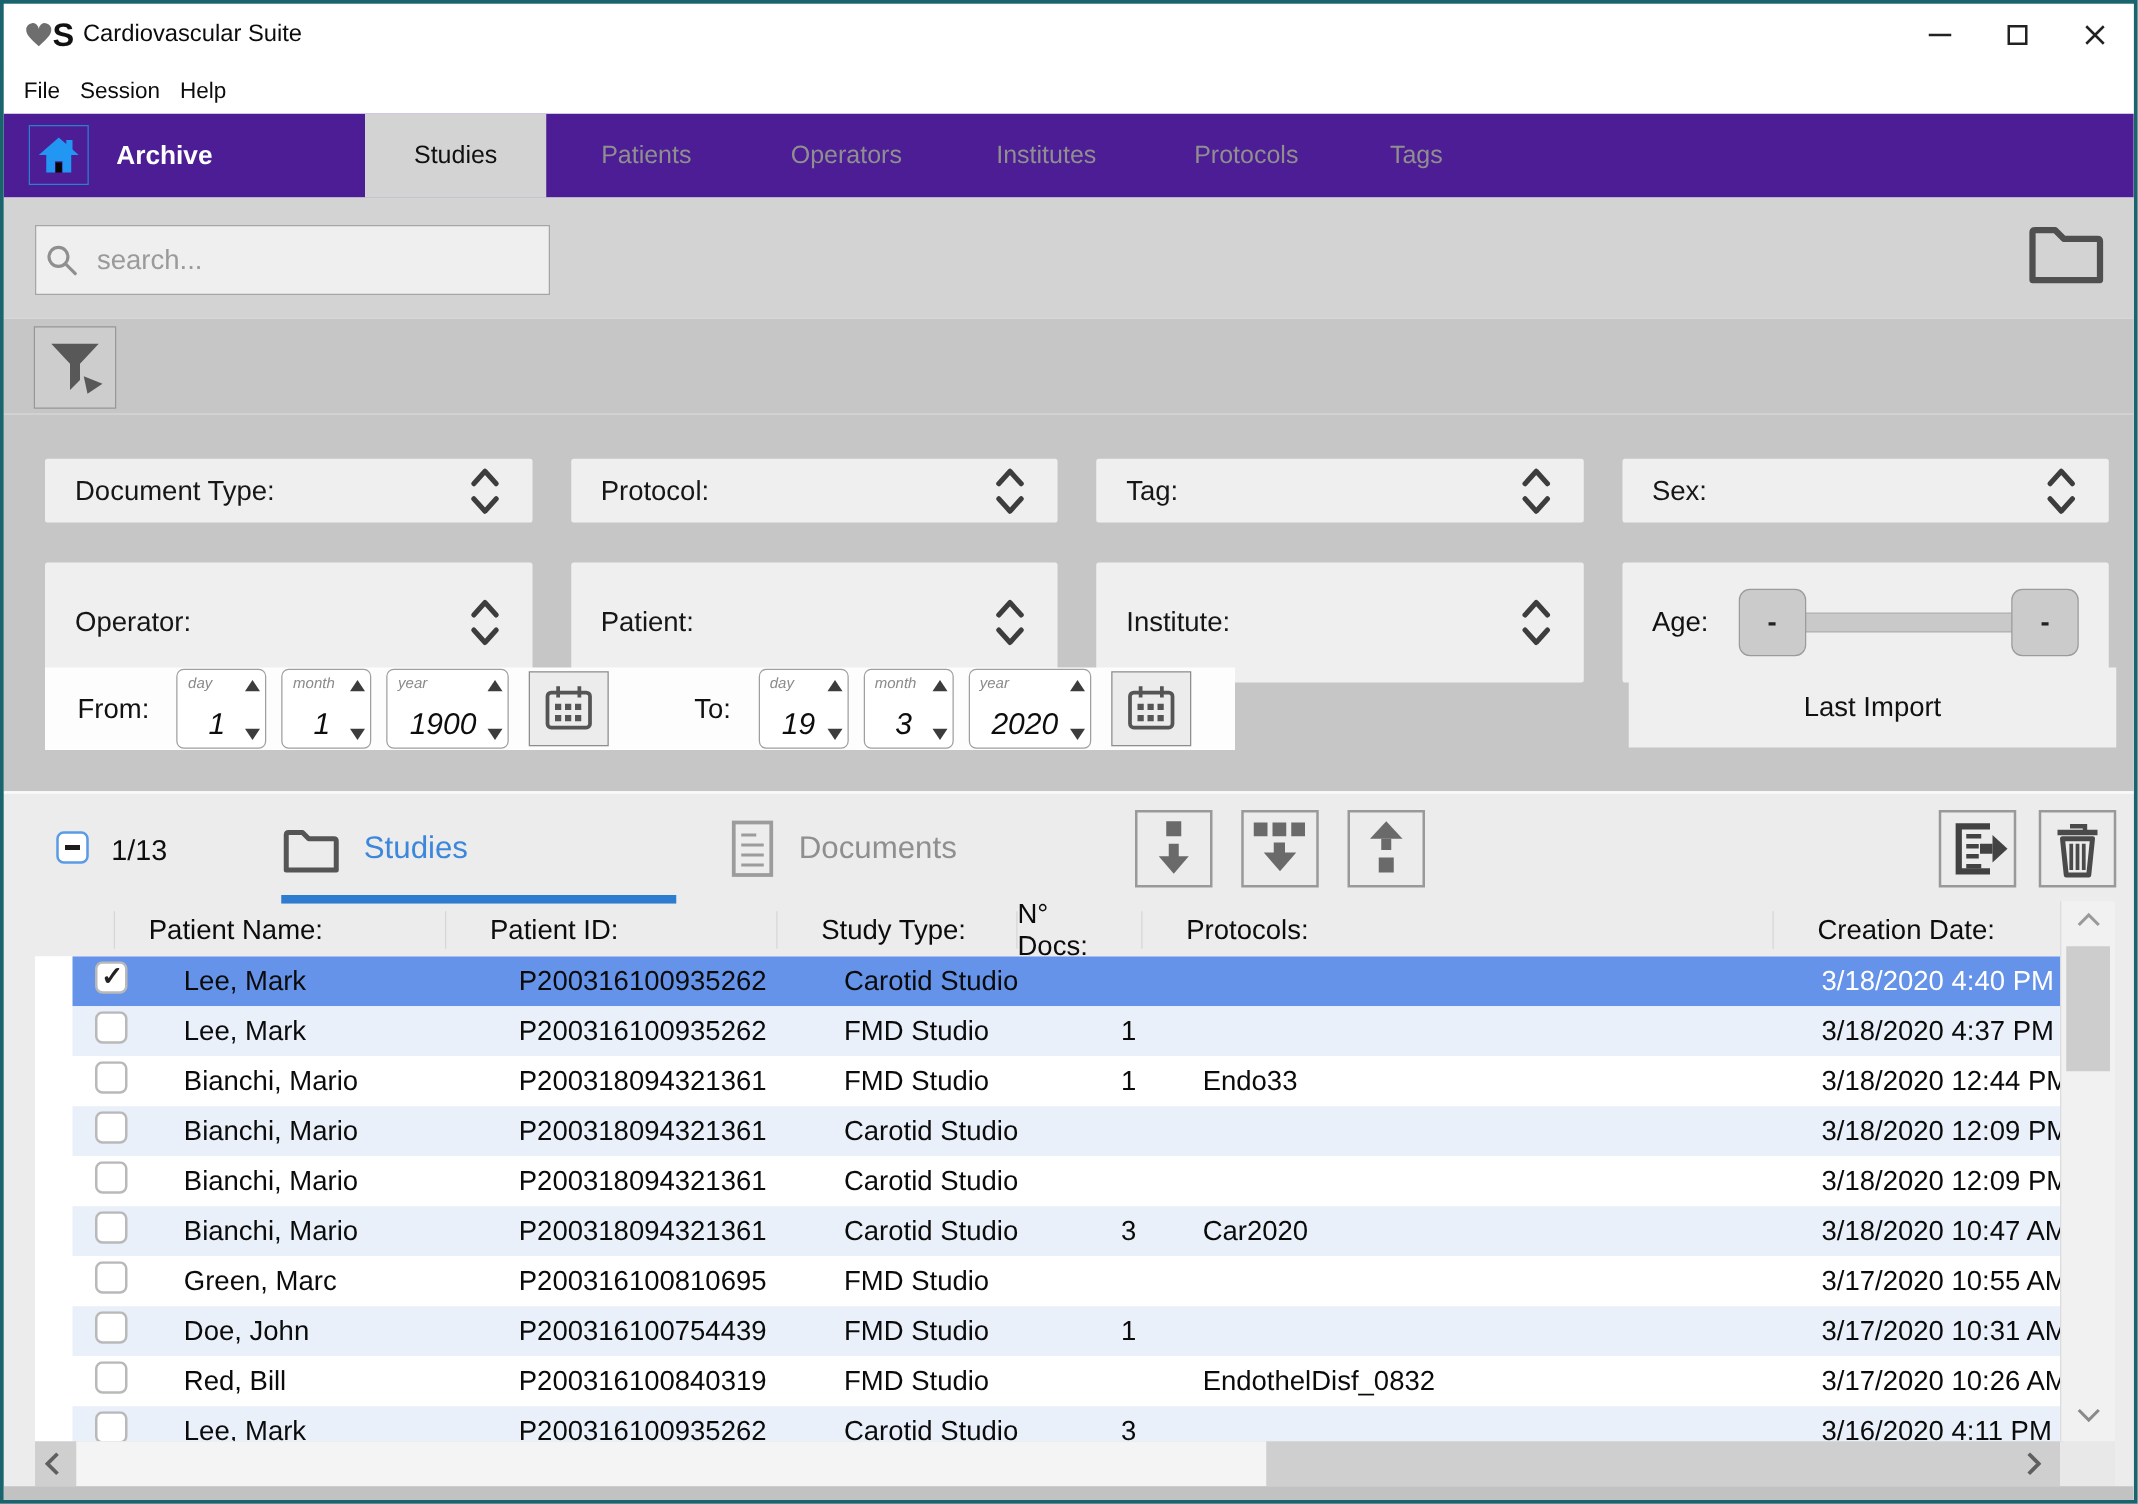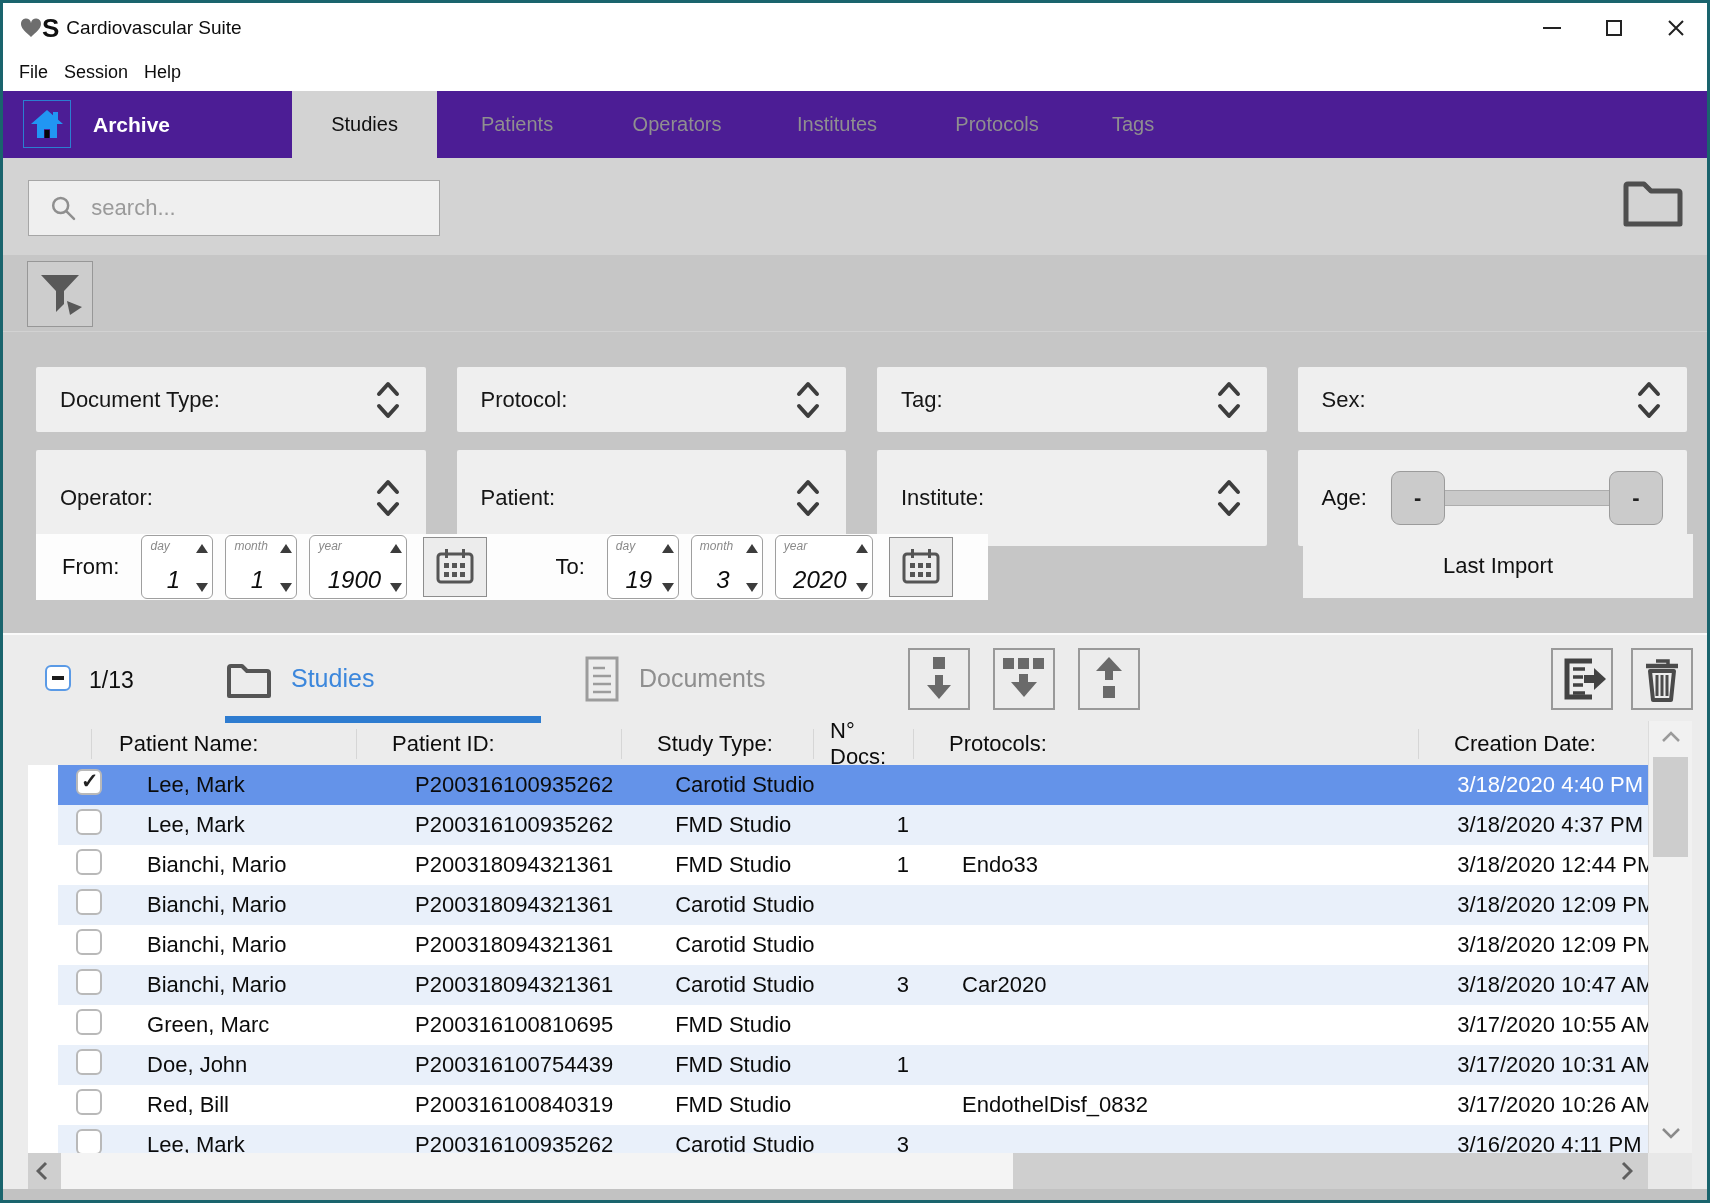--- a/index.html
+++ b/index.html
@@ -31,34 +31,34 @@
   .archive-label{ color:#fff; font-weight:bold; font-size:21px; align-self:center; margin-left:22px;}
   .nav-tabs{ display:flex; margin-left:122px; }
   .nav-tab{ display:flex; align-items:center; justify-content:center; font-size:20px;
     color:#8f8f8f; width:160px; }
   .nav-tab.first{ width:145px; }
   .nav-tab.last{ width:112px; }
   .nav-tab.active{ background:#d3d3d3; color:#101010; }
   
   .search-strip{ position:absolute; left:0; top:155px; right:0; height:97px; background:#d3d3d3;}
   .search-box{ position:absolute; left:25px; top:22px; width:412px; height:56px;
-    background:#efefef; border:1px solid #a6a6a6; display:flex; align-items:center; padding:0 20px; gap:14px;}
+    background:#efefef; border:1px solid #a6a6a6; display:flex; align-items:center; padding:0 6px; gap:14px;}
   .search-box input{ border:none; outline:none; background:transparent; font-size:22px;
     color:#444; width:100%; font-family:"Liberation Sans", sans-serif;}
   .search-box input::placeholder{ color:#9a9a9a; }
   .big-folder{ position:absolute; right:22px; top:16px; }
   
   .filter-strip{ position:absolute; left:0; top:252px; right:0; height:76px; background:#c6c6c6;}
   .funnel-btn{ position:absolute; left:24px; top:6px; width:66px; height:66px;
     background:#cdcdcd; border:1px solid #979797; display:flex; align-items:center; justify-content:center;}
   
   .filter-panel{ position:absolute; left:0; top:328px; right:0; height:302px; background:#c6c6c6;
     border-top:1px solid #d2d2d2;}
   .drop-row{ position:absolute; left:33px; right:20px; display:grid;
-    grid-template-columns:1fr 1fr 1fr 1fr; grid-gap:31px; height:65px;}
+    grid-template-columns:1fr 1fr 1fr 1fr; grid-gap:31px; height:51px;}
   .row-a{ top:35px; } .row-b{ top:118px; }
   .dropbox{ background:#efefef; display:flex; align-items:center; padding:0 24px;
     font-size:22px; color:#161616; border-radius:2px;}
   .dropbox .spacer{ flex:1; }
   .age-box{ background:#efefef; display:flex; align-items:center; padding:16px 24px; gap:24px;
     font-size:22px; border-radius:2px;}
   .slider{ position:relative; flex:1; height:64px; }
   .slider-track{ position:absolute; left:2px; right:2px; top:24px; height:16px;
     background:#c9c9c9; border:1px solid #adadad; border-radius:3px;}
   .slider-handle{ position:absolute; top:5px; width:54px; height:54px; background:#cbcbcb;
@@ -104,21 +104,21 @@
     display:flex; align-items:center; justify-content:center; background:transparent;}
   .b1{ left:905px; } .b2{ left:990px; } .b3{ left:1075px; }
   .b-export{ left:1548px; } .b-trash{ left:1628px; }
   
   .table{ position:absolute; left:25px; top:88px; width:1623px; bottom:0; }
   .thead{ display:flex; height:42px; align-items:center; font-size:22px; color:#0c0c0c; background:#ececec;}
   .hc{ height:30px; display:flex; align-items:center; border-left:1px solid #d6d6d6; padding-left:35px;}
   .hc.first{ border-left:none; padding-left:0; }
   .c-check{ width:63px; padding-left:18px; }
   .c-name{ width:265px; } .c-id{ width:265px; } .c-type{ width:192px; }
-  .c-docs{ width:100px; justify-content:flex-end; padding-right:18px; padding-left:16px;}
+  .c-docs{ width:100px; justify-content:flex-end; padding-right:18px; padding-left:0;}
   .c-protocols{ width:505px; }
   .c-date{ width:233px; position:relative; }
   .hc.c-name{ padding-left:27px; }
   .sort-glyph{ position:absolute; right:-22px; top:10px; width:0; height:0;
     border-left:7px solid transparent; border-right:7px solid transparent; border-top:10px solid #2f2f2f;}
   .tbody{ position:absolute; left:0; top:42px; height:390px; width:100%; overflow:hidden; background:#fff;}
   .trow{ display:flex; height:40px; align-items:center; font-size:22px; background:#fff; color:#0b0b0b;margin-left:30px;}
   .trow.alt{ background:#e9f0fa; }
   .trow.selected{ background:#6493e9; }
   .trow.selected .cdate{ color:#fff; }

